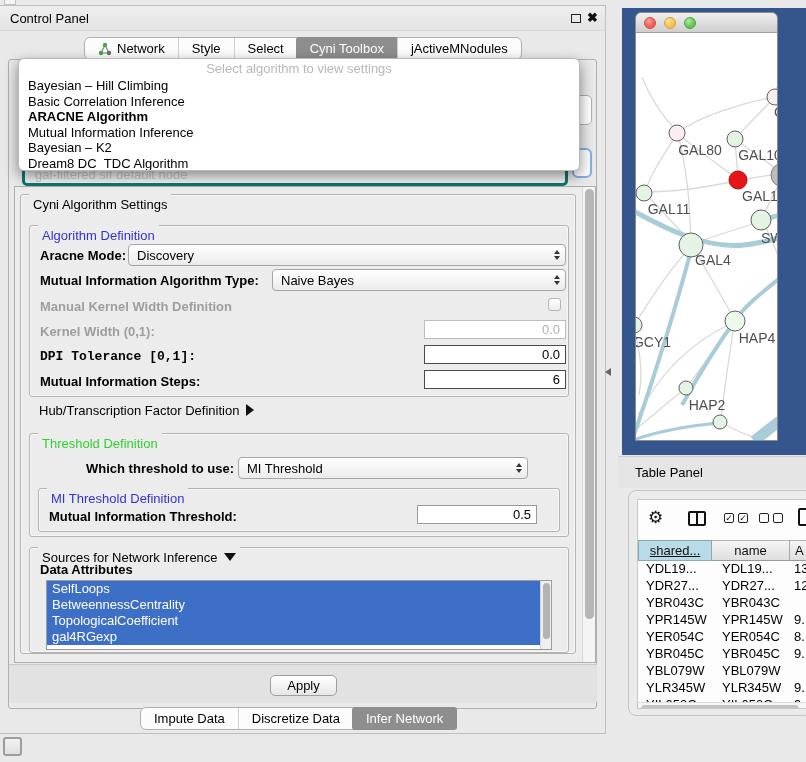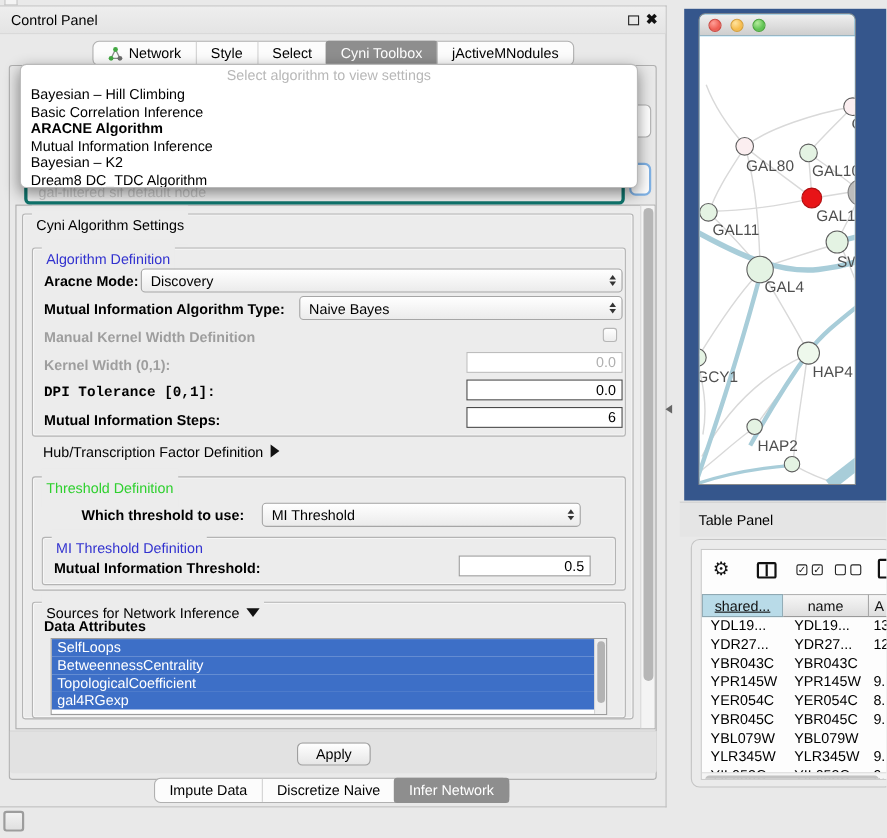--- a/index.html
+++ b/index.html
@@ -248,21 +248,21 @@
         <div class="tfield strong" style="left:394px; top:144px; width:142px;">6</div>
       </div>
 
       <span class="lbl plain" style="left:18px; top:208px; font-size:13px;">
         <span>Hub/Transcription Factor Definition</span><span class="tri-right"></span>
       </span>
 
       <div class="grp" style="left:8px; top:238px; width:540px; height:104px;">
         <span class="gtitle green">Threshold Definition</span>
 
-        <span class="lbl" style="left:44px; top:27px;">Which threshold to use:</span>
+        <span class="lbl" style="left:56px; top:27px;">Which threshold to use:</span>
         <div class="combo" style="left:208px; top:23px; width:290px;">
           <span class="ct">MI Threshold</span>
           <span class="arrows">
               <i class="up"></i>
               <i class="dn"></i>
             </span>
         </div>
 
         <div class="grp" style="left:8px; top:54px; width:522px; height:44px;">
           <span class="gtitle blue">MI Threshold Definition</span>
@@ -292,21 +292,21 @@
   </div>
 
   <div id="apply-strip"></div>
   <div class="btn" style="left:270px; top:675px; width:67px; height:21px;">Apply</div>
 
   <div class="tabbar" style="left:140px; top:707px;">
     <div class="tab">
         <span>Impute Data</span>
       </div>
     <div class="tab">
-        <span>Discretize Naive</span>
+        <span>Discretize Data</span>
       </div>
     <div class="tab sel">
         <span>Infer Network</span>
       </div>
   </div>
 
   <div class="split-arrow"></div>
 
   <div id="desktop-blue">
     <div id="net-window">

